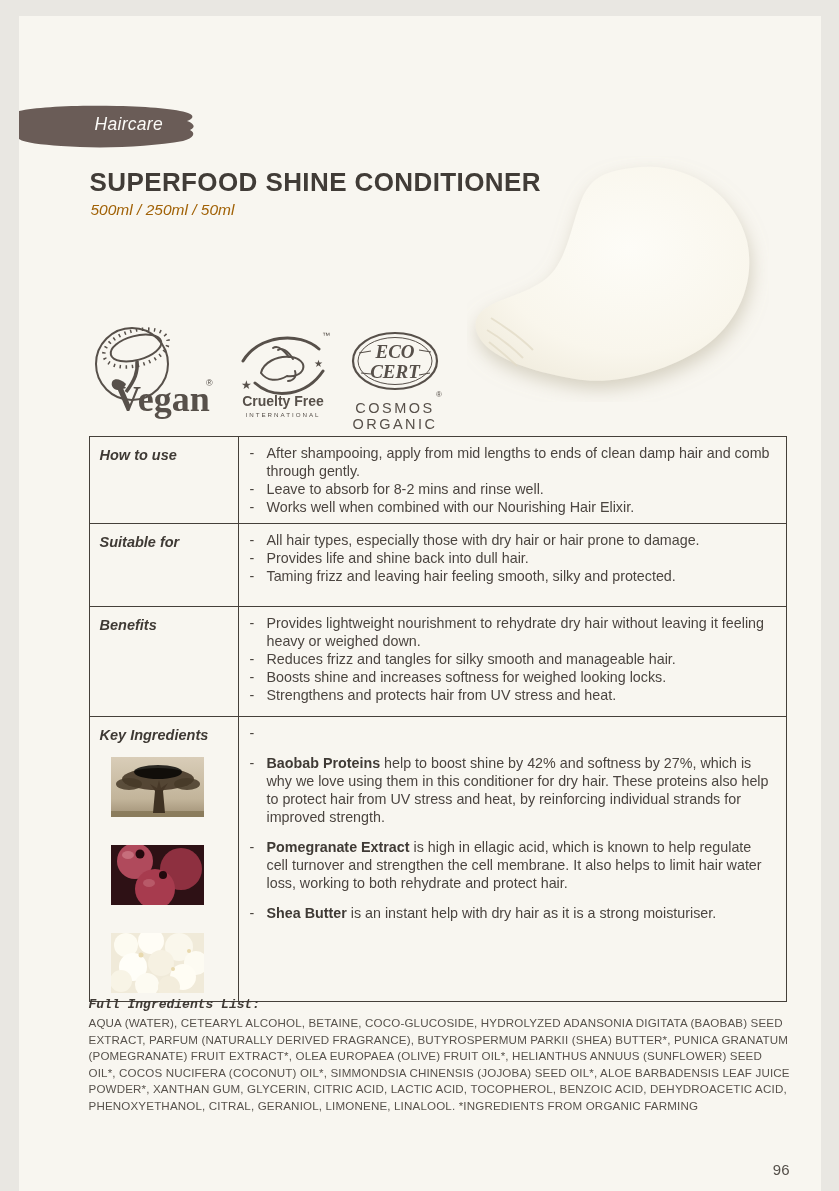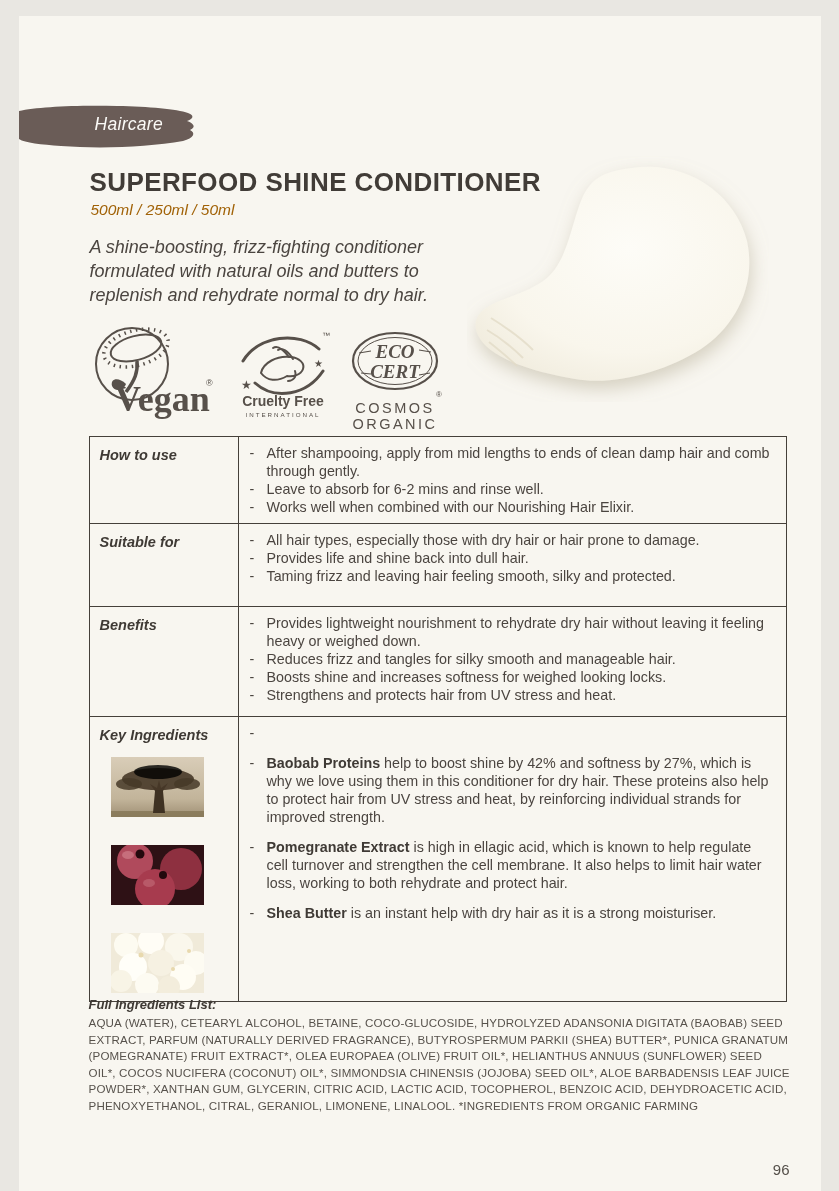--- a/index.html
+++ b/index.html
@@ -31,41 +31,40 @@
   .content-cell{padding:7px 10px 7px 11px;font-size:14.3px;line-height:18px;color:#4b4540;}
   .bullet{display:flex;}
   .bullet .dash{flex:0 0 17px;}
   .bullet .btext strong{color:#3f3a35;}
   .key-cell .bullet{margin-bottom:12px;}
   .ing-photos{margin-top:14px;margin-left:11px;display:flex;flex-direction:column;gap:28px;}
   .ing-photos svg{display:block;}
 
   
   .full-ing{position:absolute;left:70px;top:981px;width:702px;}
-  .fi-label{font-style:italic;font-weight:bold;font-size:13px;color:#3f3a35;margin-bottom:3px;}
+  .fi-label{font-style:italic;font-weight:bold;font-size:13px;color:#3f3a35;margin-bottom:3px;font-family:Liberation Mono, monospace;}
   .fi-text{font-size:11.6px;line-height:16.6px;letter-spacing:.15px;color:#57524c;}
 
   .page-num{position:absolute;right:31px;top:1145px;font-size:15px;color:#55504a;}
 </style>
 </head>
 <body>
 
 <div class="page">
 
   <div class="badge">
     <svg width="188" height="46" viewBox="0 0 188 46">
       <path fill="#6a5c57" d="M0,7 C18,3 55,1 98,2 C130,2.5 158,5 169,9 C176,11.5 174,15 168,17
         C174,19 178,23 171,26 C177,29 175,34 164,37 C130,43 82,45 42,42 C22,40.5 6,39 0,35 Z"></path>
     </svg>
     <span class="label">Haircare</span>
   </div>
 
   <div class="title">SUPERFOOD SHINE CONDITIONER</div>
   <div class="sizes">500ml / 250ml / 50ml</div>
-  <div class="desc">A shine-boosting, frizz-fighting conditioner formulated with natural oils and butters to replenish and rehydrate normal to dry hair.</div>
 
   <svg class="smear" width="302" height="246" viewBox="0 0 302 246">
     <defs>
       <radialGradient id="creamg" cx="0.56" cy="0.38" r="0.75">
         <stop offset="0" stop-color="#fdfcf7"></stop>
         <stop offset="0.65" stop-color="#f9f6ec"></stop>
         <stop offset="1" stop-color="#efeadb"></stop>
       </radialGradient>
       <filter id="creamsh" x="-20%" y="-20%" width="140%" height="140%">
         <feDropShadow dx="2" dy="8" stdDeviation="9" flood-color="#b4ab93" flood-opacity="0.5"></feDropShadow>
@@ -134,21 +133,21 @@
             <div class="row-label">How to use</div>
           </td>
         <td class="content-cell">
             <div>
               <div class="bullet">
                 <span class="dash">-</span>
                 <span class="btext">After shampooing, apply from mid lengths to ends of clean damp hair and comb through gently.</span>
               </div>
               <div class="bullet">
                 <span class="dash">-</span>
-                <span class="btext">Leave to absorb for 6-2 mins and rinse well.</span>
+                <span class="btext">Leave to absorb for 8-2 mins and rinse well.</span>
               </div>
               <div class="bullet">
                 <span class="dash">-</span>
                 <span class="btext">Works well when combined with our Nourishing Hair Elixir.</span>
               </div>
             </div>
           </td>
       </tr>
       <tr style="height:83px">
         <td class="label-cell">

